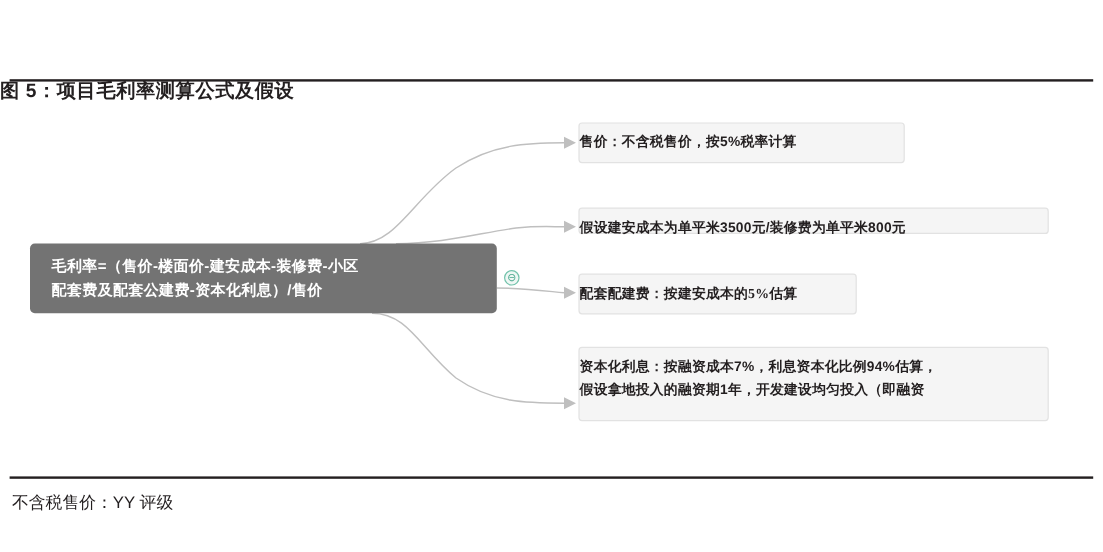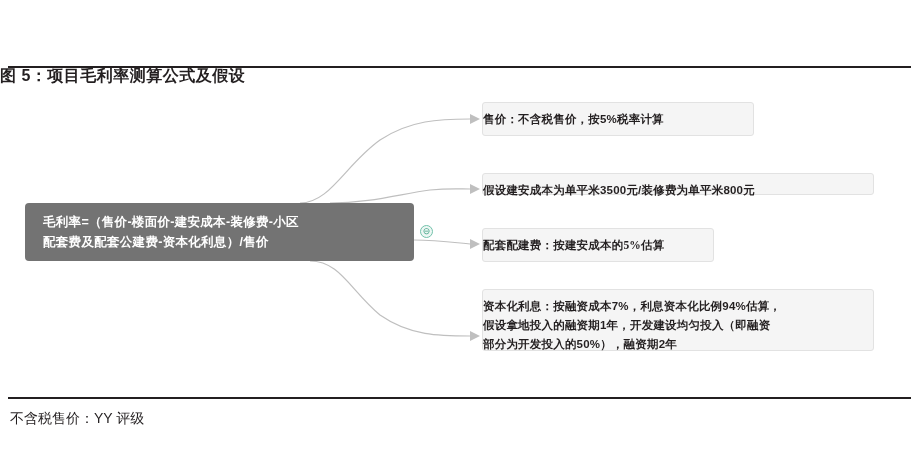--- a/index.html
+++ b/index.html
@@ -159,21 +159,20 @@
       <div class="note-line">假设建安成本为单平米3500元/装修费为单平米800元</div>
     </div>
 
     <div class="note note-3">
       <div class="note-line">配套配建费：按建安成本的5%估算</div>
     </div>
 
     <div class="note note-4">
       <div class="note-line">资本化利息：按融资成本7%，利息资本化比例94%估算，</div>
       <div class="note-line">假设拿地投入的融资期1年，开发建设均匀投入（即融资</div>
-      <div class="note-line">部分为开发投入的50%），融资期2年</div>
     </div>
 
   </div>
 
   <div class="rule-bottom"></div>
 
   <div class="source">不含税售价：YY 评级</div>
 
 </div>
 

